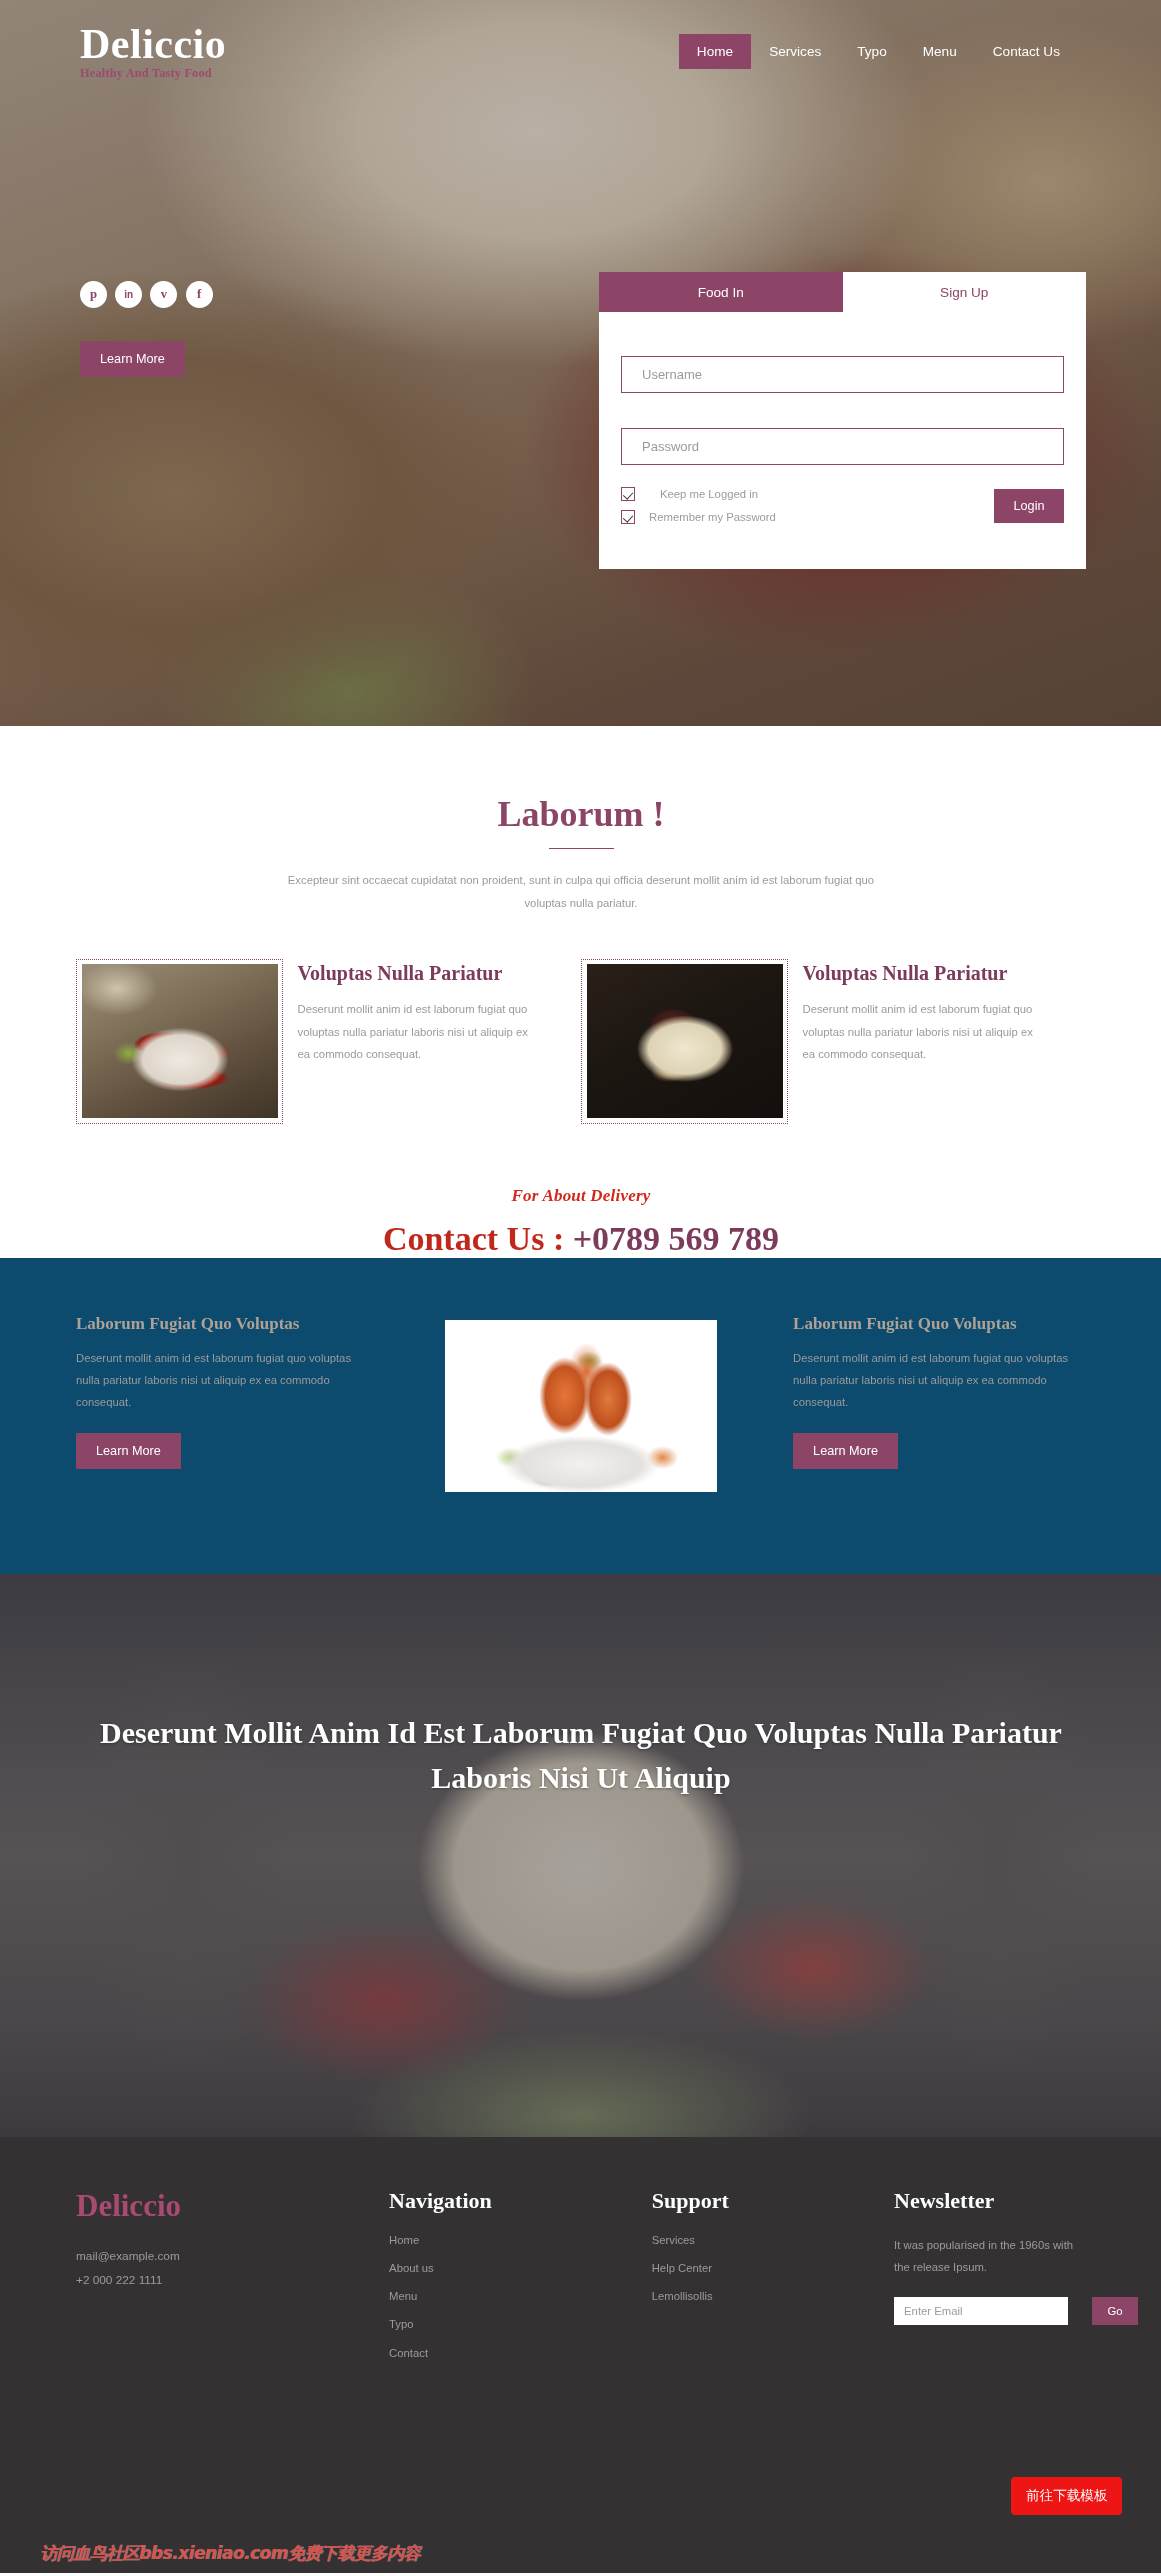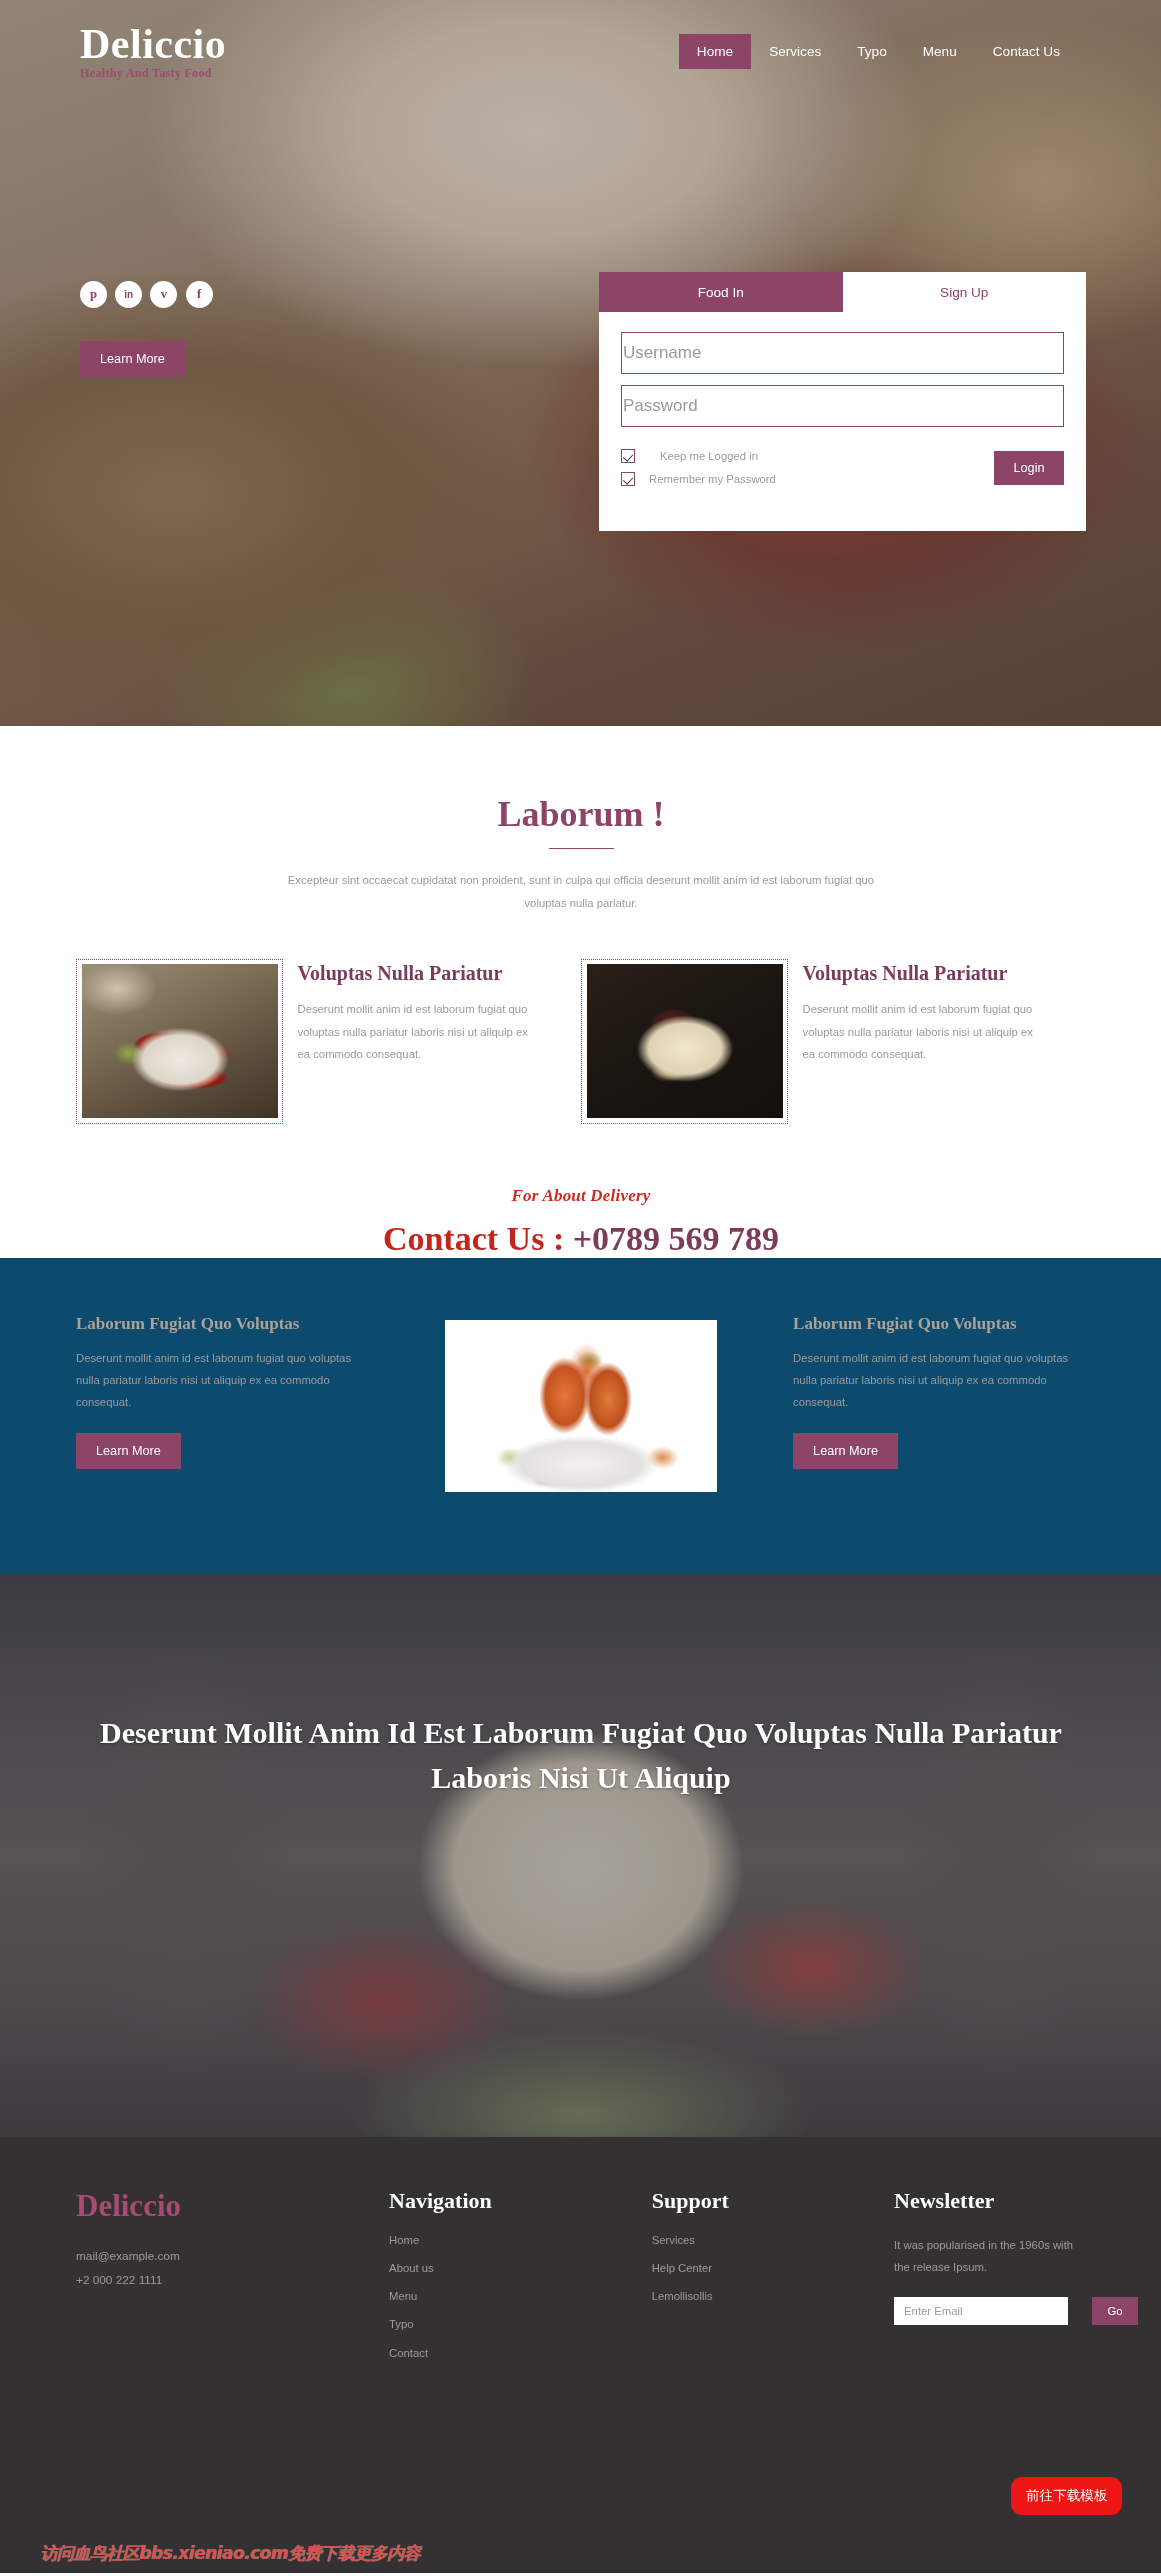--- a/index.html
+++ b/index.html
@@ -88,22 +88,22 @@
   .auth-tabs { display: flex; }
   .auth-tab {
     flex: 1; text-align: center; padding: 12.7px 0;
     font-size: 13.6px; color: #8c4467; cursor: pointer;
     background: #ffffff; border: 0; font-family: "Liberation Sans", sans-serif;
   }
   .auth-tab.active { background: #8c4467; color: #ffffff; }
   .auth-body { padding: 20px 22px 36px; }
   .fld {
     width: 100%; border: 0.9px solid #8c4467; background: #fff;
-    padding: 10px 1px; font-size: 17px; color: #555;
-    margin-bottom: 11px; font-family: "Liberation Sans", sans-serif;
+    padding: 10px 20px; font-size: 13px; color: #555;
+    margin-bottom: 11px; font-family: "Liberation Sans", sans-serif; margin-top: 24px;
   }
   .fld::placeholder { color: #9b9b9b; }
   .auth-foot { display: flex; align-items: flex-start; margin-top: 11px; }
   .checks { flex: 1; }
   .chkrow { display: flex; align-items: center; margin-bottom: 9px; }
   .chkbox {
     width: 13.6px; height: 13.6px; border: 0.9px solid #8c4467; background: #fff;
     position: relative; flex: none; cursor: pointer;
   }
   .chkbox::after {
@@ -256,21 +256,21 @@
     flex: 1; border: 0; background: #ffffff; padding: 8.2px 10px;
     font-size: 11.3px; color: #555; font-family: "Liberation Sans", sans-serif;
   }
   .news-input::placeholder { color: #9b9b9b; }
   .news-go {
     background: #8c4467; color: #fff; border: 0; cursor: pointer;
     padding: 0 15.4px; font-size: 11.3px; font-family: "Liberation Sans", sans-serif;
   }
   .dl-btn {
     position: absolute; right: 40px; bottom: 58px;
-    background: #ee1515; color: #fff; border: 0; border-radius: 11px;
+    background: #ee1515; color: #fff; border: 0; border-radius: 4px;
     padding: 10px 14.5px; font-size: 13.6px; cursor: pointer;
     font-family: "DejaVu Sans", sans-serif;
   }
   .watermark {
     position: absolute; left: 40px; bottom: 7.3px;
     font-family: "DejaVu Sans", sans-serif;
     font-size: 17px; font-weight: 700; font-style: italic;
     color: #d9534f; letter-spacing: -0.5px;
     text-shadow: 0.9px 0 0 rgba(255,255,255,.35);
     white-space: nowrap;

